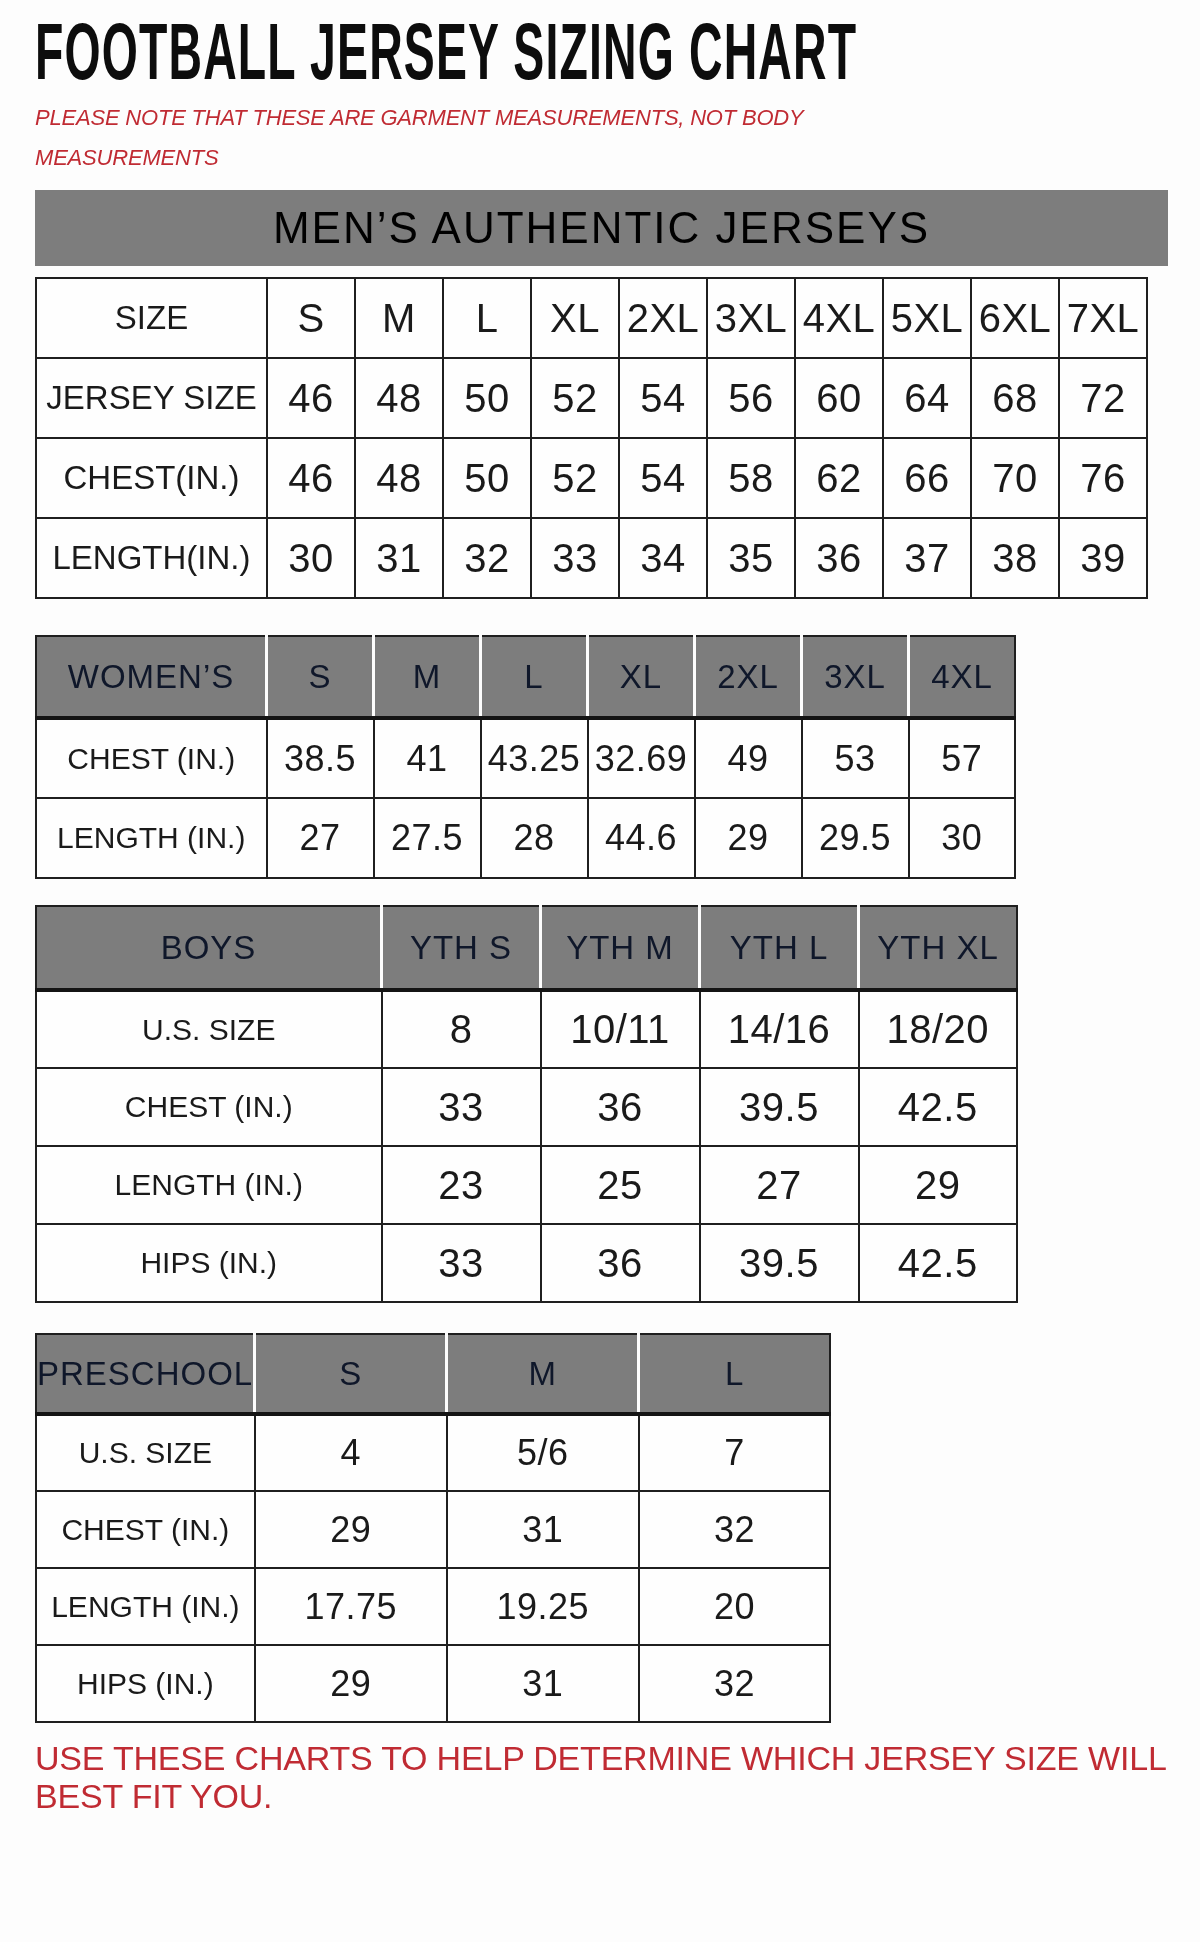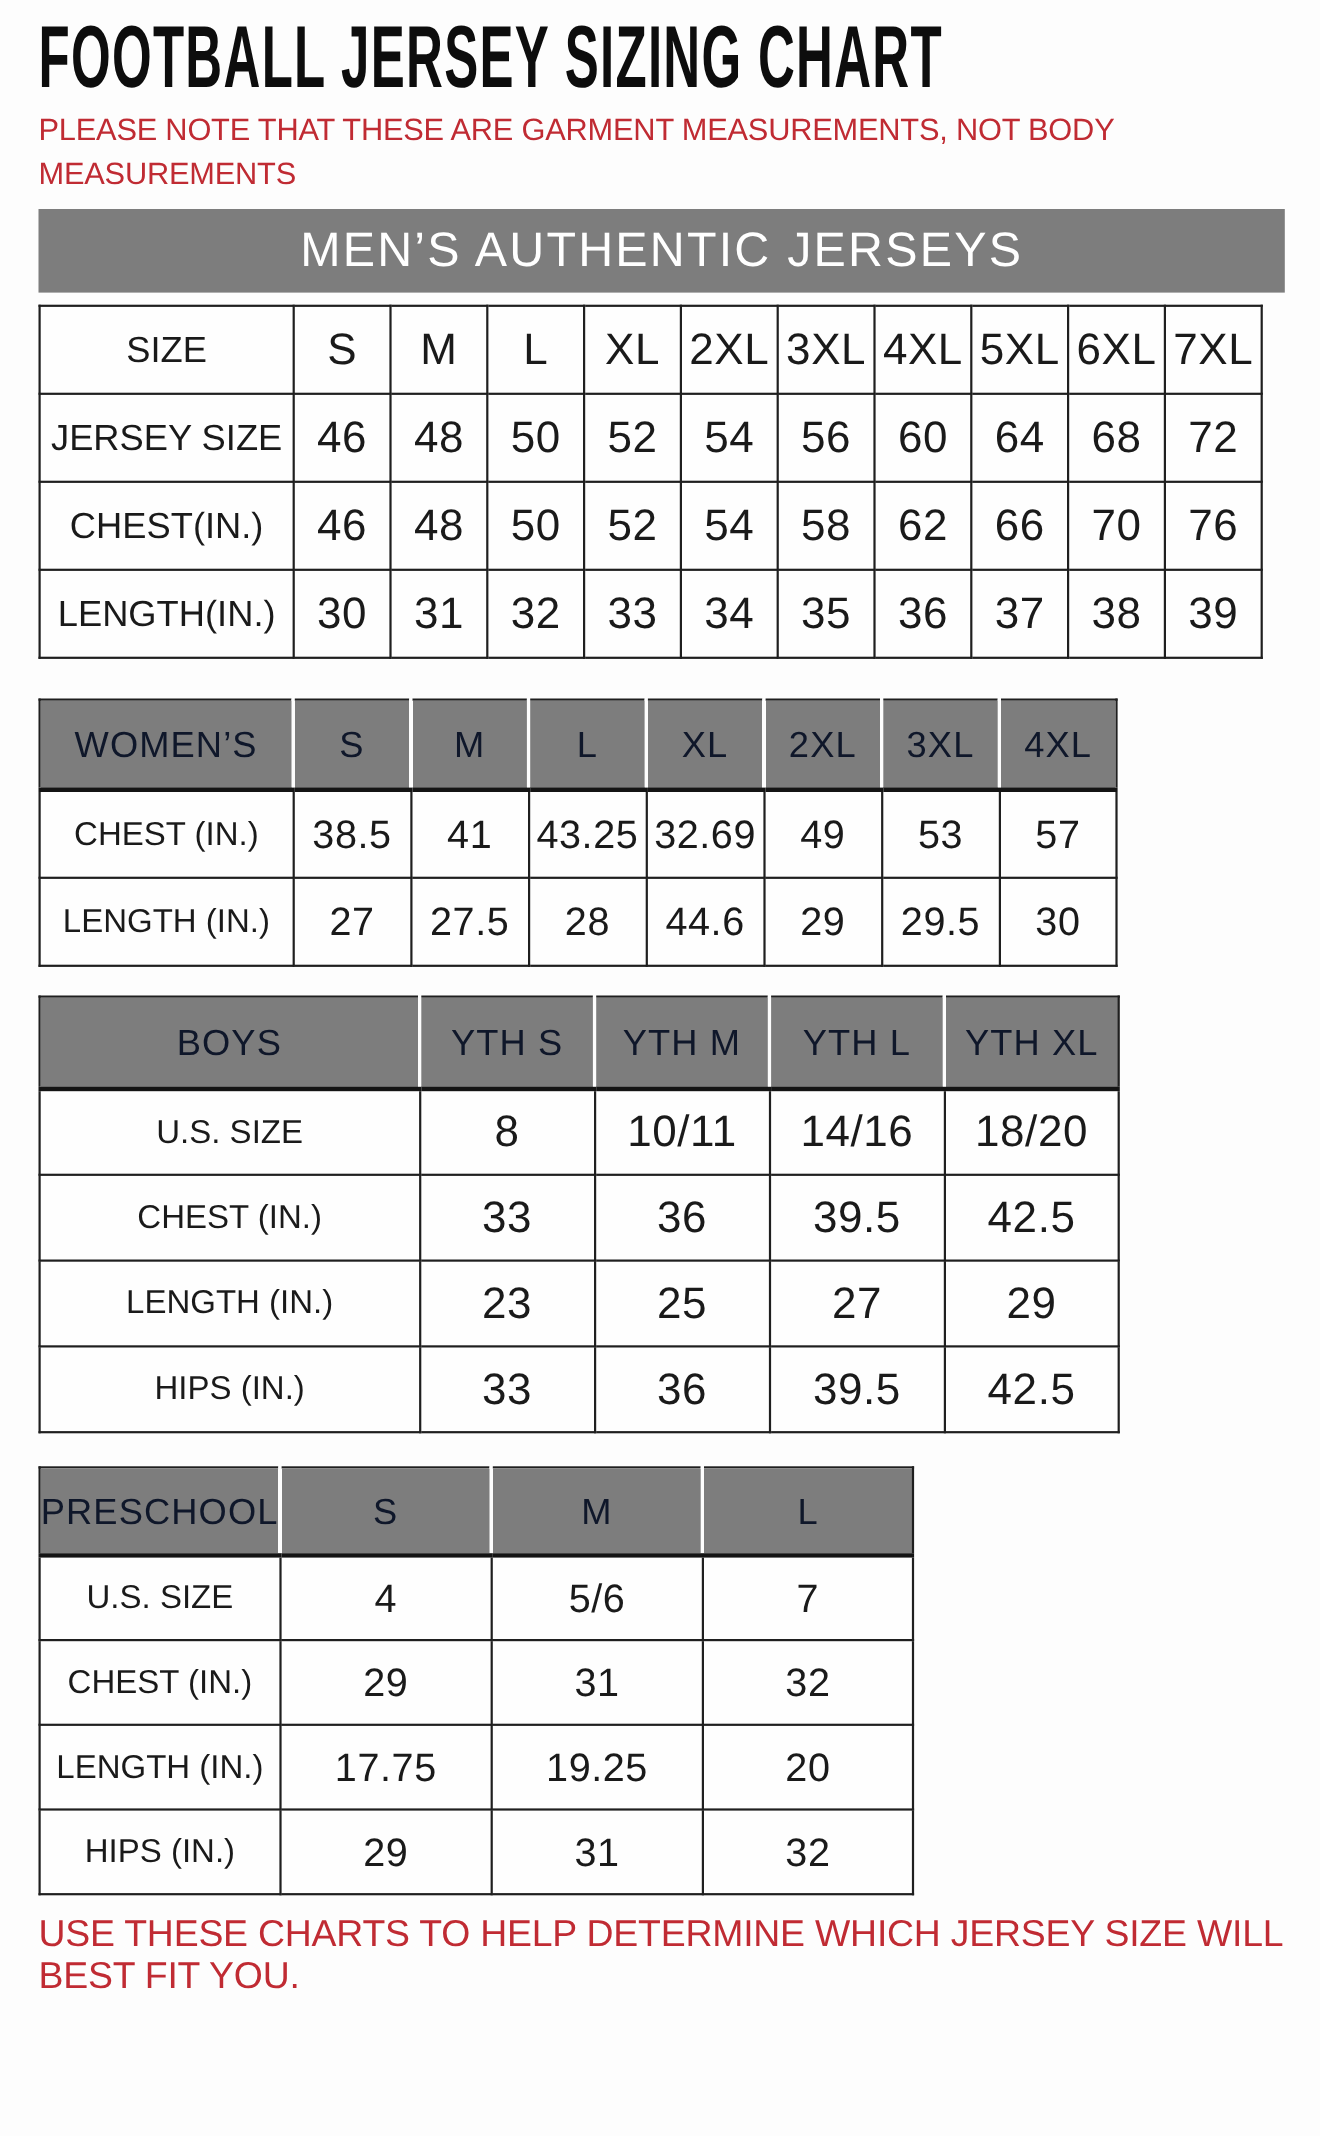--- a/index.html
+++ b/index.html
@@ -21,34 +21,34 @@
   h1 .squeeze{
     display:inline-block;
     transform:scaleX(0.58);
     transform-origin:0 50%;
     letter-spacing:2px;
   }
 
   
   .note{
     margin-top:12px;
-    font-size:28px;line-height:40px;
-    color:#c02b33;letter-spacing:-0.2px;
+    font-size:22px;line-height:40px;
+    color:#c02b33;letter-spacing:-0.2px;font-style:italic;
   }
 
   
   .tsec{margin:0}
   .sec-mens{margin-top:12px}
   .sec-womens{margin-top:36px}
   .sec-boys{margin-top:26px}
   .sec-pre{margin-top:30px}
 
   .banner{
     width:1133px;height:76px;
-    background:#7d7d7d;color:#ffffff;
+    background:#7d7d7d;color:#000000;
     font-size:44px;letter-spacing:2px;
     display:flex;align-items:center;justify-content:center;
   }
   .t-mens{margin-top:11px}
 
   .tbl{
     border-collapse:collapse;table-layout:fixed;
     background:#fefefe;
   }
   .tbl td,.tbl th{

